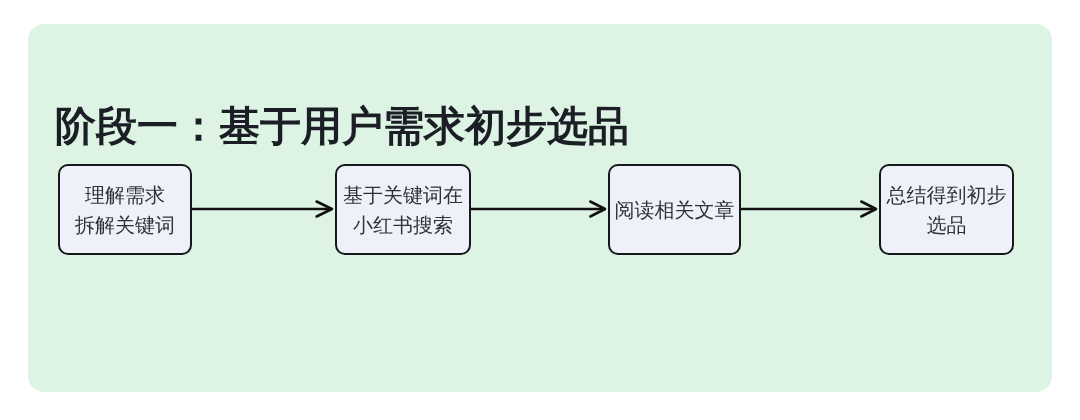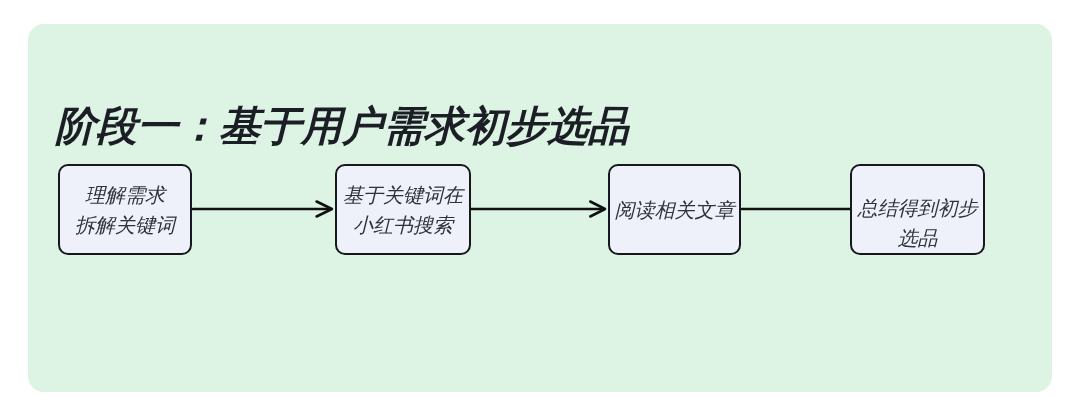--- a/index.html
+++ b/index.html
@@ -16,21 +16,20 @@
     overflow: hidden;
   }
   .panel {
     position: absolute;
     left: 28px;
     top: 24px;
     width: 1024px;
     height: 368px;
     background: var(--panel-bg, #ddf3e4);
     border-radius: 16px;
-    font-style: italic;
   }
   .title {
     position: absolute;
     left: 27px;
     top: 80px;
     margin: 0;
     font-size: 41px;
     line-height: 1.1;
     font-weight: 800;
     letter-spacing: 0px;
@@ -60,21 +59,21 @@
   .node-label {
     font-size: 20px;
     line-height: 30px;
     color: var(--box-text, #2e323a);
     text-align: center;
     white-space: pre-line;
   }
   .node-1 { left: 30px;  width: 134px; }
   .node-2 { left: 307px; width: 136px; }
   .node-3 { left: 580px; width: 133px; }
-  .node-4 { left: 822px; width: 135px; align-items: flex-end; }
+  .node-4 { left: 851px; width: 135px; }
   .arrow {
     position: absolute;
     top: 34px;
     height: 22px;
     color: var(--arrow-color, #111111);
   }
   .arrow svg { display: block; width: 100%; height: 100%; }
   .arrow-1 { left: 164px; width: 143px; }
   .arrow-2 { left: 442px; width: 138px; }
   .arrow-3 { left: 713px; width: 138px; }

